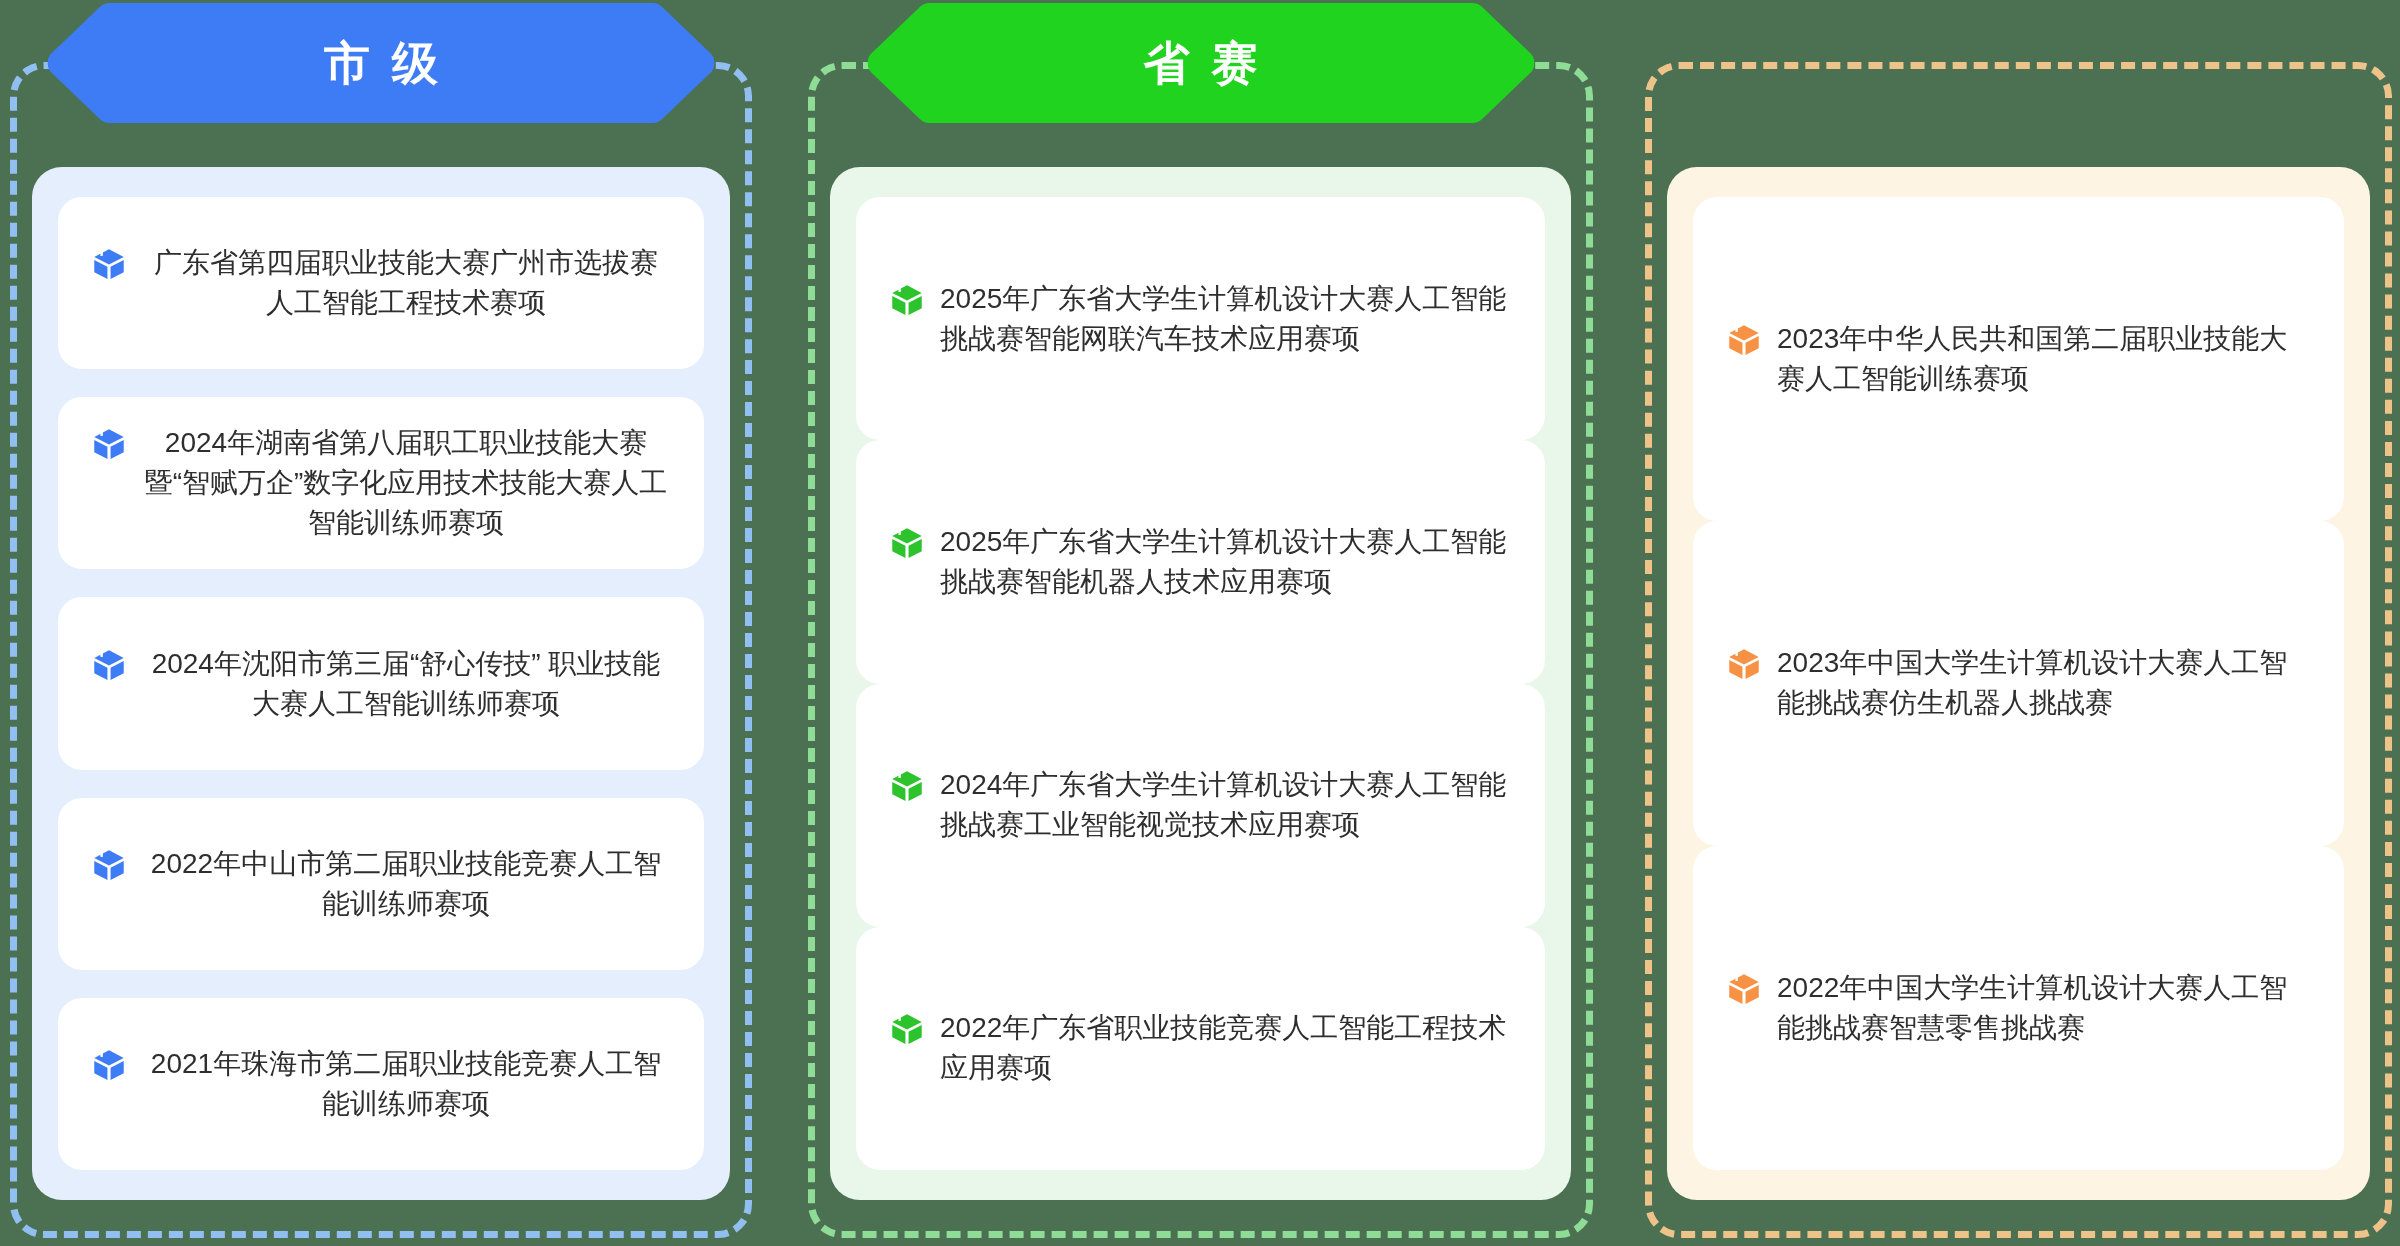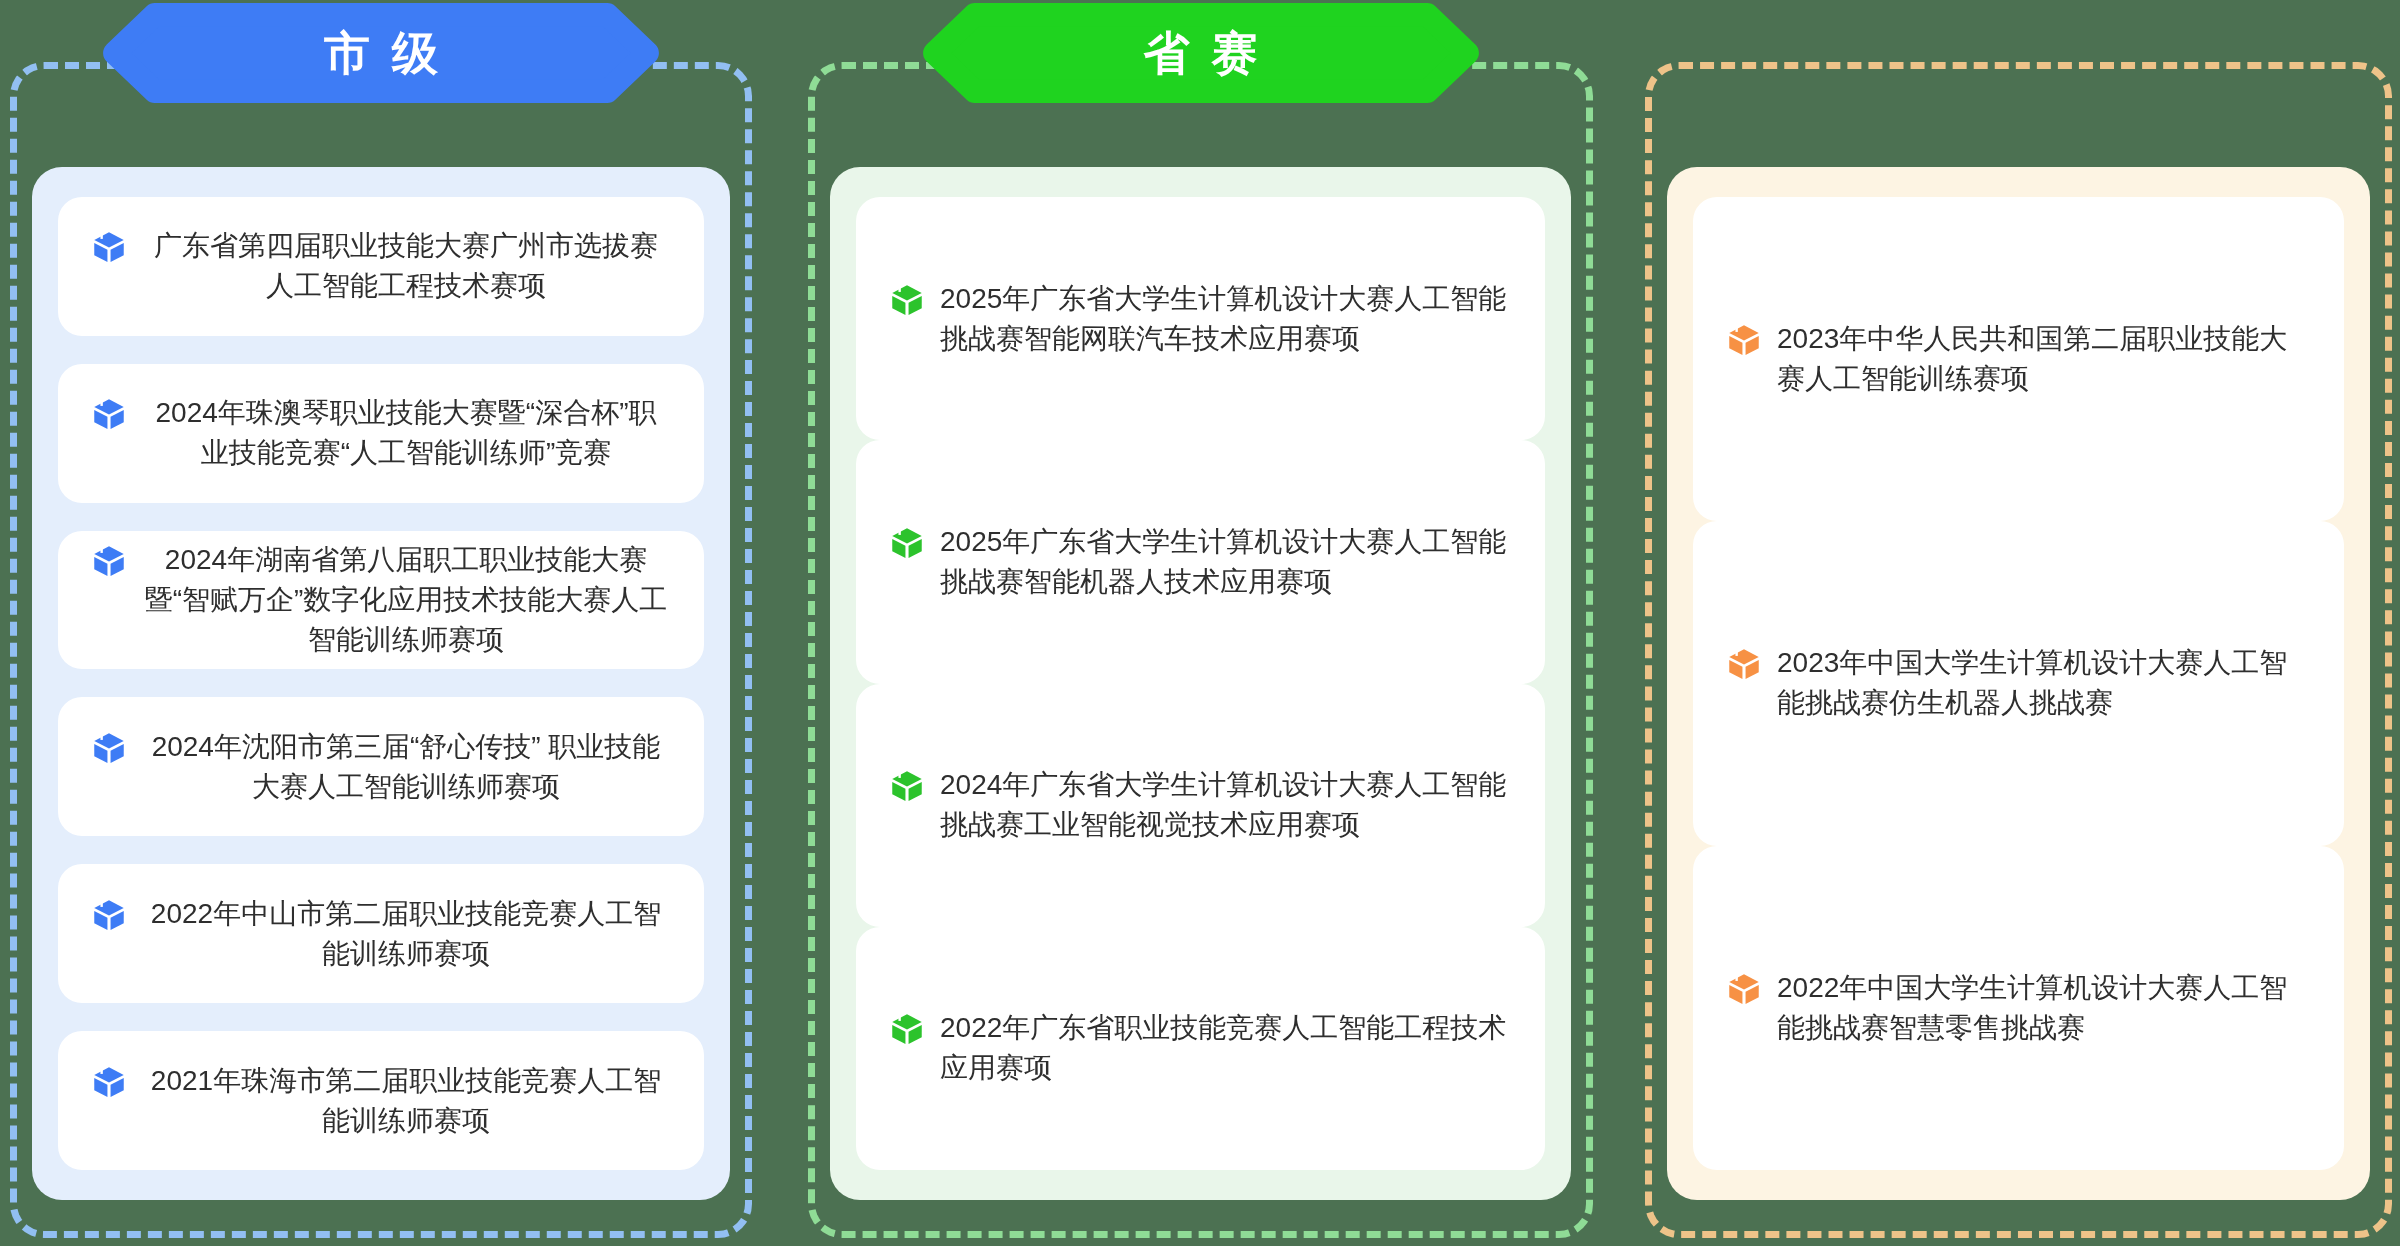--- a/index.html
+++ b/index.html
@@ -16,21 +16,21 @@
   .col-national{left:1645px;width:747px;}
 
   .dash-frame{
     position:absolute;left:0;right:0;top:62px;height:1176px;
     border:7px dashed var(--dash);
     border-radius:34px;
     box-sizing:border-box;
   }
   .hex{
     position:absolute;top:3px;left:50%;transform:translateX(-50%);
-    width:667px;height:100px;
+    width:667px;height:120px;
   }
   .hex svg{position:absolute;inset:0;width:100%;height:100%;}
   .hex-title{
     position:absolute;inset:0;
     display:flex;align-items:center;justify-content:center;
     color:#ffffff;font-size:46px;font-weight:bold;
     letter-spacing:22px;text-indent:22px;
     line-height:120px;
   }
   .panel{
@@ -74,31 +74,20 @@
       <svg class="cube-icon" viewBox="0 0 24 24">
         <path d="M12 1.6 L22.4 7 L12 12.4 L1.6 7 Z" fill="var(--icon)"></path>
         <path d="M1.6 9.2 L10.9 14 L10.9 22.6 L1.6 17.8 Z" fill="var(--icon)"></path>
         <path d="M22.4 9.2 L13.1 14 L13.1 22.6 L22.4 17.8 Z" fill="var(--icon)"></path>
         <path d="M6.8 3.5 V6.3" stroke="#ffffff" stroke-width="1.7"></path>
       </svg>
       <div class="card-text">广东省第四届职业技能大赛广州市选拔赛人工智能工程技术赛项</div>
     </div>
   </div>
 
-  <div class="card">
-    <div class="card-row">
-      <svg class="cube-icon" viewBox="0 0 24 24">
-        <path d="M12 1.6 L22.4 7 L12 12.4 L1.6 7 Z" fill="var(--icon)"></path>
-        <path d="M1.6 9.2 L10.9 14 L10.9 22.6 L1.6 17.8 Z" fill="var(--icon)"></path>
-        <path d="M22.4 9.2 L13.1 14 L13.1 22.6 L22.4 17.8 Z" fill="var(--icon)"></path>
-        <path d="M6.8 3.5 V6.3" stroke="#ffffff" stroke-width="1.7"></path>
-      </svg>
-      <div class="card-text">2024年珠澳琴职业技能大赛暨“深合杯”职业技能竞赛“人工智能训练师”竞赛</div>
-    </div>
-  </div>
 
   <div class="card">
     <div class="card-row">
       <svg class="cube-icon" viewBox="0 0 24 24">
         <path d="M12 1.6 L22.4 7 L12 12.4 L1.6 7 Z" fill="var(--icon)"></path>
         <path d="M1.6 9.2 L10.9 14 L10.9 22.6 L1.6 17.8 Z" fill="var(--icon)"></path>
         <path d="M22.4 9.2 L13.1 14 L13.1 22.6 L22.4 17.8 Z" fill="var(--icon)"></path>
         <path d="M6.8 3.5 V6.3" stroke="#ffffff" stroke-width="1.7"></path>
       </svg>
       <div class="card-text">2024年湖南省第八届职工职业技能大赛暨“智赋万企”数字化应用技术技能大赛人工智能训练师赛项</div>

